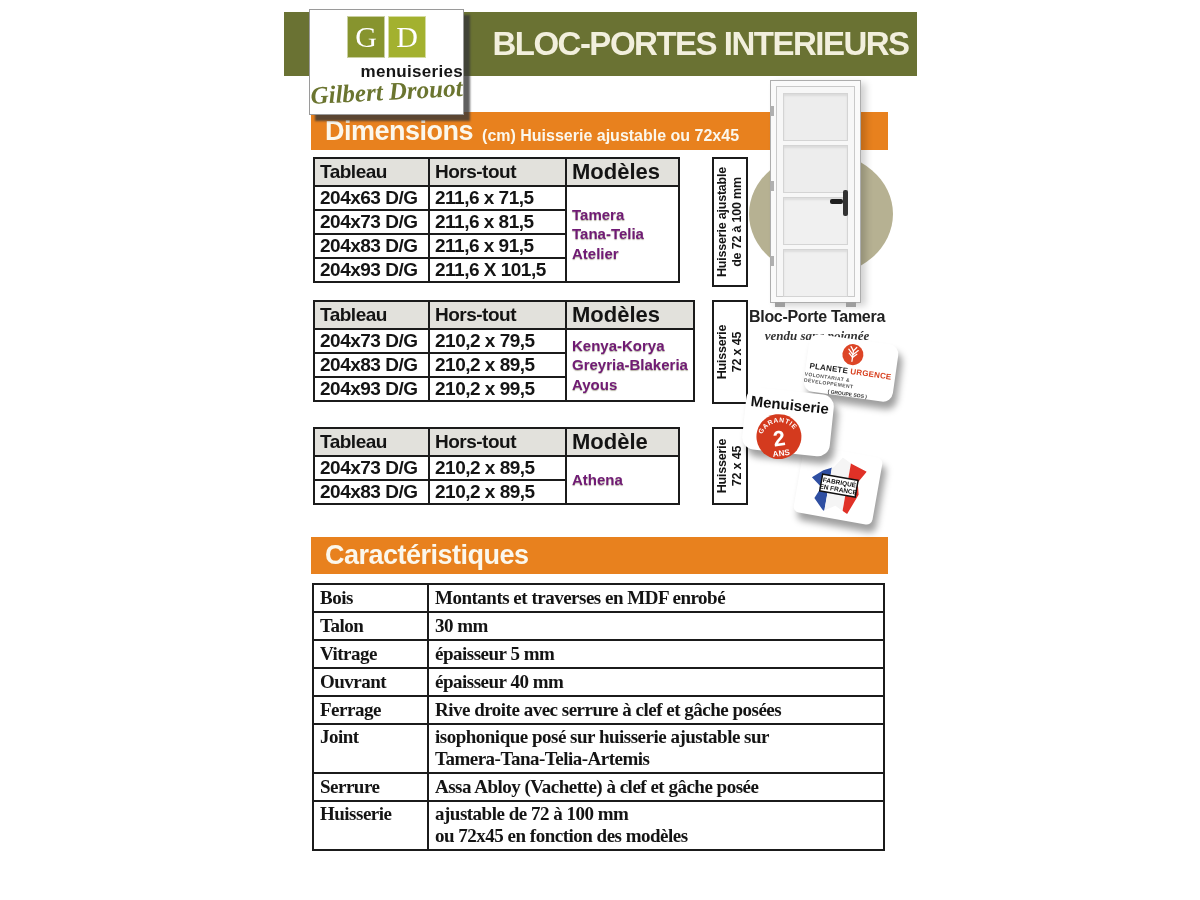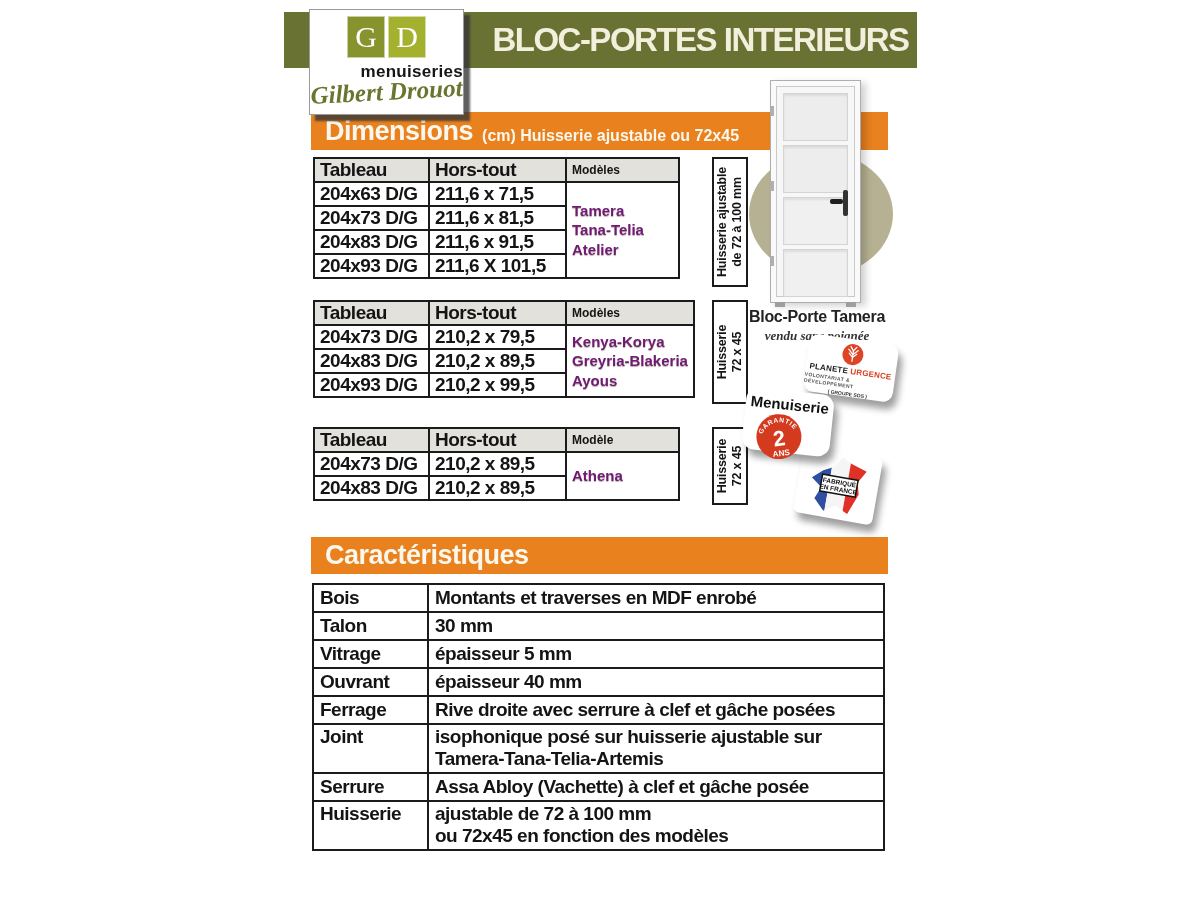--- a/index.html
+++ b/index.html
@@ -1,20 +1,20 @@
 <!DOCTYPE html>
 <html><head>
 <meta charset="utf-8">
 <style>
   html,body{margin:0;padding:0;background:#ffffff;}
   .page{position:relative;width:1200px;height:900px;background:#ffffff;overflow:hidden;
         font-family:"Liberation Sans",sans-serif;color:#1b1b1b;}
 
   
-  .olive-band{position:absolute;left:284px;top:12px;width:633px;height:56px;background:#6A7233;}
+  .olive-band{position:absolute;left:284px;top:12px;width:633px;height:64px;background:#6A7233;}
   .page-title{position:absolute;left:0;top:0;width:100%;height:100%;display:flex;align-items:center;
      justify-content:center;padding-left:200px;box-sizing:border-box;
      color:#F2EFDD;font-size:33px;font-weight:700;letter-spacing:-1.5px;white-space:nowrap;}
 
   .logo-card{position:absolute;left:309px;top:9px;width:153px;height:104px;background:#ffffff;
      border:1px solid #9a9a9a;box-shadow:6px 6px 2px rgba(55,55,55,0.8);z-index:5;}
   .logo-squares{position:absolute;left:0;top:6px;width:100%;display:flex;justify-content:center;gap:3px;}
   .sq{width:38px;height:42px;display:flex;align-items:center;justify-content:center;
       font-family:"Liberation Serif",serif;font-size:30px;color:#fff;box-shadow:inset 0 0 0 1px rgba(255,255,255,0.55);}
   .sq-g{background:#87942E;}
@@ -53,21 +53,21 @@
   .door-subcaption{position:absolute;left:737px;top:328px;width:160px;text-align:center;
       font-family:"Liberation Serif",serif;font-style:italic;font-size:13px;font-weight:600;color:#333;z-index:4;}
 
   
   table.dim-table{position:absolute;border-collapse:collapse;table-layout:fixed;z-index:2;
       font-size:19px;font-weight:700;letter-spacing:-0.5px;color:#141414;}
   .t1{left:313px;top:157px;} .t2{left:313px;top:300px;} .t3{left:313px;top:427px;}
   table.dim-table th,table.dim-table td{border:2px solid #1b1b1b;height:22px;padding:0 5px;
       text-align:left;vertical-align:middle;background:#fff;white-space:nowrap;}
   table.dim-table th{background:#E2E1DC;}
-  th.models-hdr{text-align:center;font-size:12px;letter-spacing:0;margin-left:44px;}
+  th.models-hdr{text-align:center;font-size:22px;letter-spacing:0;margin-left:44px;}
   td.models-cell{background:#ACA57C;text-align:center;color:#701a75;font-size:15px;line-height:1.3;
       letter-spacing:0;text-shadow:0 1px 1px rgba(90,85,50,0.45);white-space:normal;}
   .cw1{width:115px;} .cw2{width:137px;} .cw3{width:113px;}
 
   .side-box{position:absolute;left:712px;width:36px;background:#fff;border:2px solid #1b1b1b;
       box-sizing:border-box;display:flex;align-items:center;justify-content:center;z-index:2;}
   .sb1{top:157px;height:130px;} .sb2{top:300px;height:104px;} .sb3{top:427px;height:78px;}
   .vtext{transform:rotate(-90deg);text-align:center;font-size:12.5px;font-weight:700;
       line-height:1.2;white-space:nowrap;color:#141414;letter-spacing:-0.2px;}
 
@@ -81,21 +81,21 @@
   .planete-group{font-size:5px;font-weight:700;color:#333;margin-top:2px;}
   .badge-menuiserie{left:744px;top:391px;width:88px;height:62px;transform:rotate(6deg);z-index:8;border-radius:12px;}
   .menuiserie-name{position:absolute;left:0;top:5px;width:100%;text-align:center;
       font-size:15px;font-weight:600;color:#111;}
   .garantie-stamp{position:absolute;left:13px;top:23px;width:47px;height:47px;transform:rotate(-14deg);}
   .badge-france{left:798px;top:451px;width:80px;height:68px;transform:rotate(10deg);z-index:7;border-radius:6px;
       display:flex;align-items:center;justify-content:center;}
 
   
   table.char-table{position:absolute;left:312px;top:583px;width:573px;border-collapse:collapse;
-      table-layout:fixed;z-index:2;font-size:19px;font-weight:700;letter-spacing:-0.5px;color:#141414;}
+      table-layout:fixed;z-index:2;font-size:19px;font-weight:700;letter-spacing:-0.5px;color:#141414;font-family:Liberation Serif, serif;}
   table.char-table td{border:2px solid #1b1b1b;padding:1px 6px;vertical-align:middle;background:#fff;
       line-height:1.18;}
   td.char-label{width:101px;}
   td.char-value{white-space:pre-line;}
   tr.row-single td{height:24px;}
   tr.row-double td{height:44px;}
 </style>
 </head>
 <body>
 

